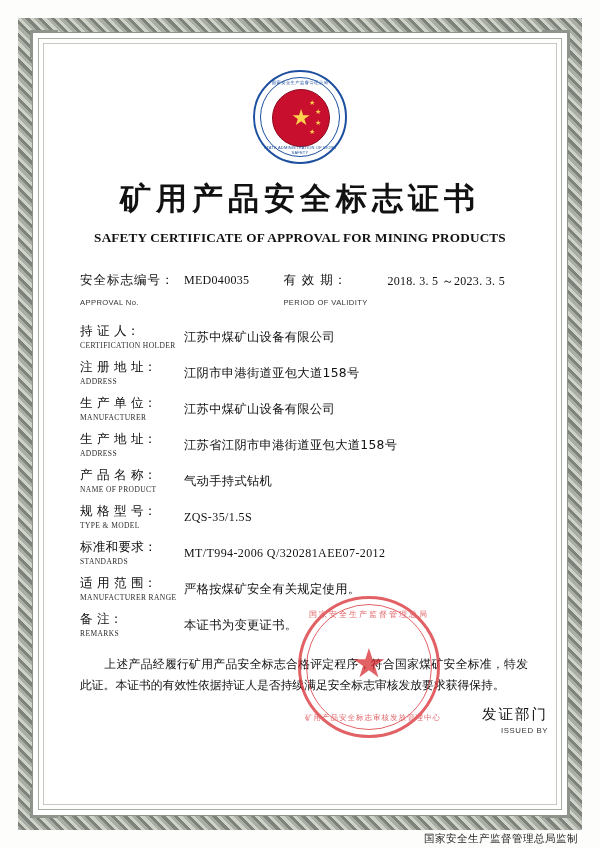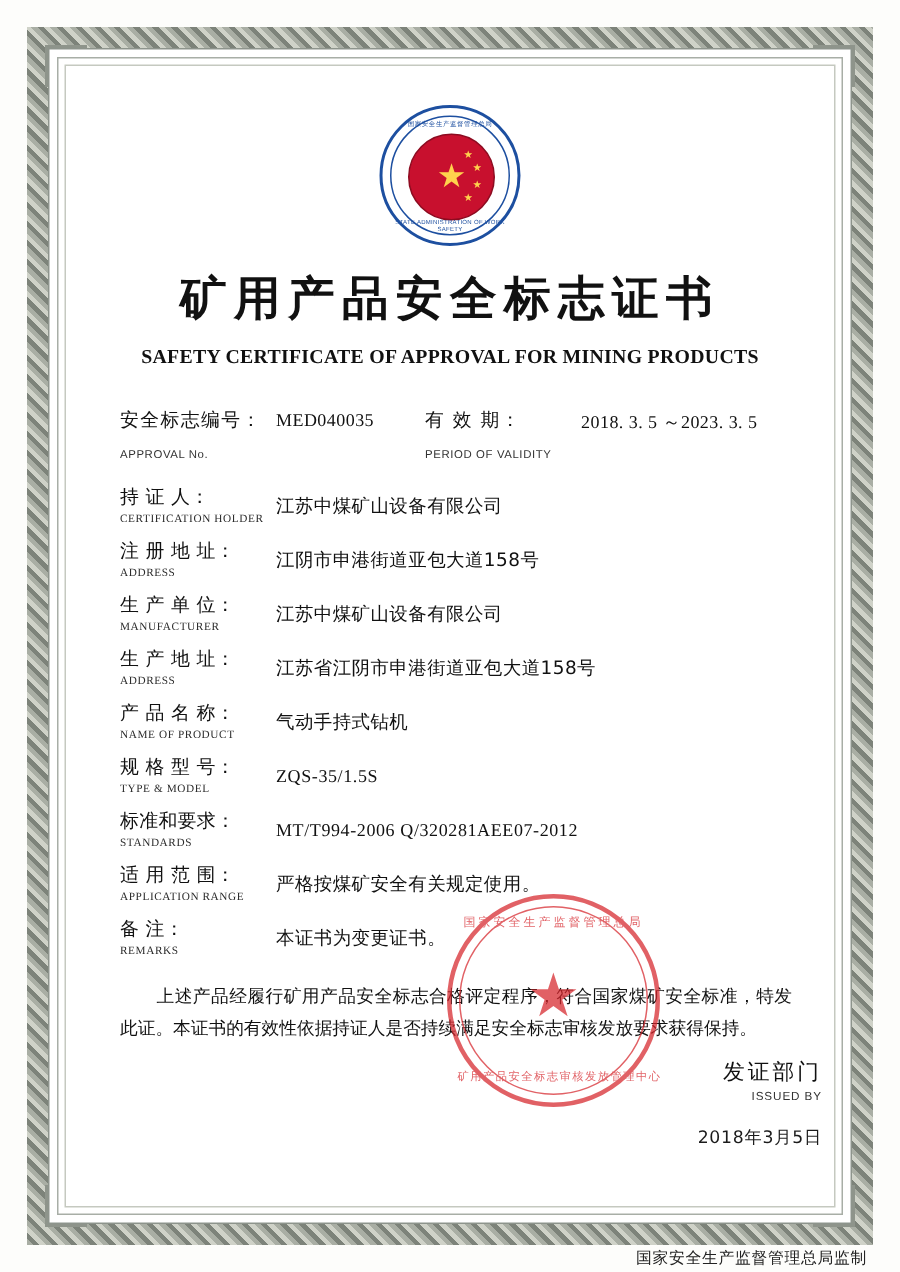--- a/index.html
+++ b/index.html
@@ -445,41 +445,40 @@
         <div class="field-labels">
           <div class="field-label-cn">标准和要求：</div>
           <div class="field-label-en">STANDARDS</div>
         </div>
         <div class="field-value mono">MT/T994-2006 Q/320281AEE07-2012</div>
       </div>
 
       <div class="field-row">
         <div class="field-labels">
           <div class="field-label-cn">适 用 范 围：</div>
-          <div class="field-label-en">APPLICATION RANGE</div>
+          <div class="field-label-en">MANUFACTURER RANGE</div>
         </div>
         <div class="field-value">严格按煤矿安全有关规定使用。</div>
       </div>
 
       <div class="field-row">
         <div class="field-labels">
           <div class="field-label-cn">备 注：</div>
           <div class="field-label-en">REMARKS</div>
         </div>
         <div class="field-value">本证书为变更证书。</div>
       </div>
 
     </div>
 
     <div class="statement"><span class="indent"></span><span>上述产品经履行矿用产品安全标志合格评定程序，符合国家煤矿安全标准，特发此证。本证书的有效性依据持证人是否持续满足安全标志审核发放要求获得保持。</span></div>
 
     <div class="issued">
       <div class="issued-cn">发证部门</div>
       <div class="issued-en">ISSUED BY</div>
-      <div class="issued-date">2018年3月5日</div>
     </div>
 
   </div>
 
   <div class="seal">
     <div class="seal-inner-ring"></div>
     <div class="seal-text">国家安全生产监督管理总局</div>
     <div class="seal-star">★</div>
     <div class="seal-text-bottom">矿用产品安全标志审核发放管理中心</div>
   </div>

